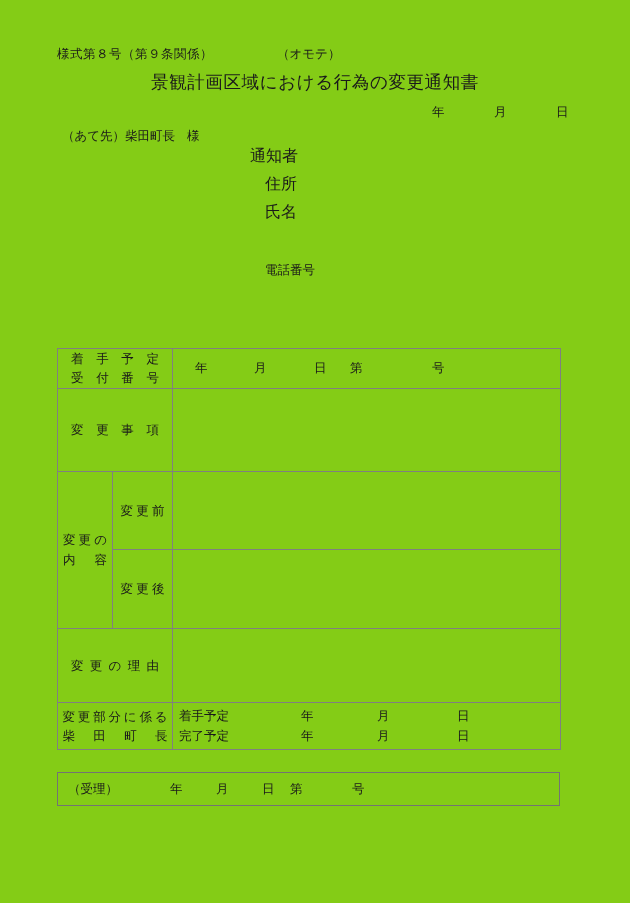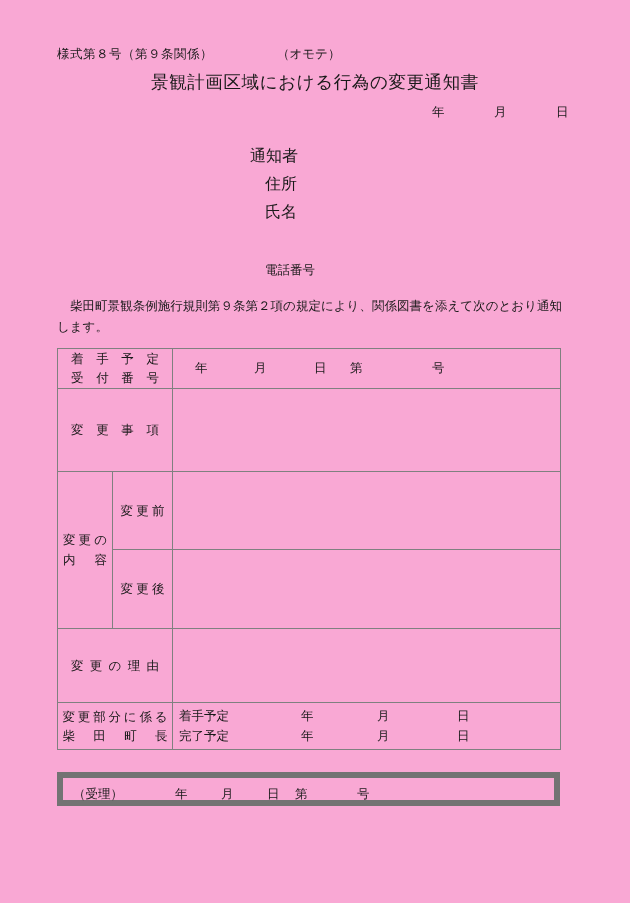--- a/index.html
+++ b/index.html
@@ -8,21 +8,21 @@
     background: #ffffff;
   }
   body {
     font-family: "DejaVu Serif", "Liberation Serif", serif;
     color: #1a1a1a;
   }
   #page {
     position: relative;
     width: 630px;
     height: 903px;
-    background: #f9a8d4;
+    background: #84cc16;
     overflow: hidden;
   }
 
   
   .form-no {
     position: absolute;
     left: 57px;
     top: 46px;
     font-size: 12.5px;
     letter-spacing: 0.5px;
@@ -158,21 +158,21 @@
     top: 753px;
     font-size: 12.5px;
     white-space: nowrap;
   }
   .proc-box {
     position: absolute;
     left: 57px;
     top: 772px;
     width: 503px;
     height: 34px;
-    border: 6px solid #737373;
+    border: 1px solid #737373;
     box-sizing: border-box;
   }
   .proc-inner {
     padding: 8px 0 0 10px;
     font-size: 12.5px;
     white-space: nowrap;
   }
   .proc-inner span { display: inline-block; }
   .proc-inner .pr-lbl { width: 102px; }
   .proc-inner .pr-y { width: 46px; }
@@ -189,30 +189,32 @@
   <div class="omote">（オモテ）</div>
 
   <div class="doc-title">景観計画区域における行為の変更通知書</div>
 
   <div class="date-line">
     <span class="y">年</span>
     <span class="m">月</span>
     <span class="d">日</span>
   </div>
 
+  <div class="addressee">
+    <span>（あて先）柴田町長</span><span class="sama">様</span>
+  </div>
 
   <div class="notifier">
     <div class="n-title">通知者</div>
     <div class="n-row">住所</div>
     <div class="n-row">氏名</div>
   </div>
 
   <div class="tel">電話番号</div>
 
-  <div class="body-text">柴田町景観条例施行規則第９条第２項の規定により、関係図書を添えて次のとおり通知します。</div>
 
   <table class="main-table">
     <colgroup>
       <col style="width:55px">
       <col style="width:60px">
       <col style="width:388px">
     </colgroup>
     <tbody>
 
       <tr>

